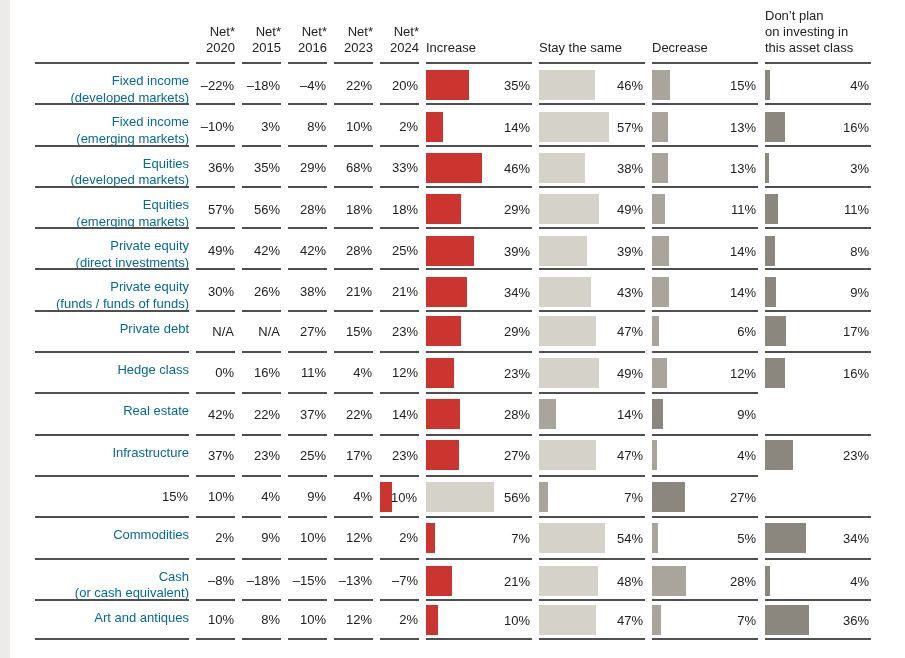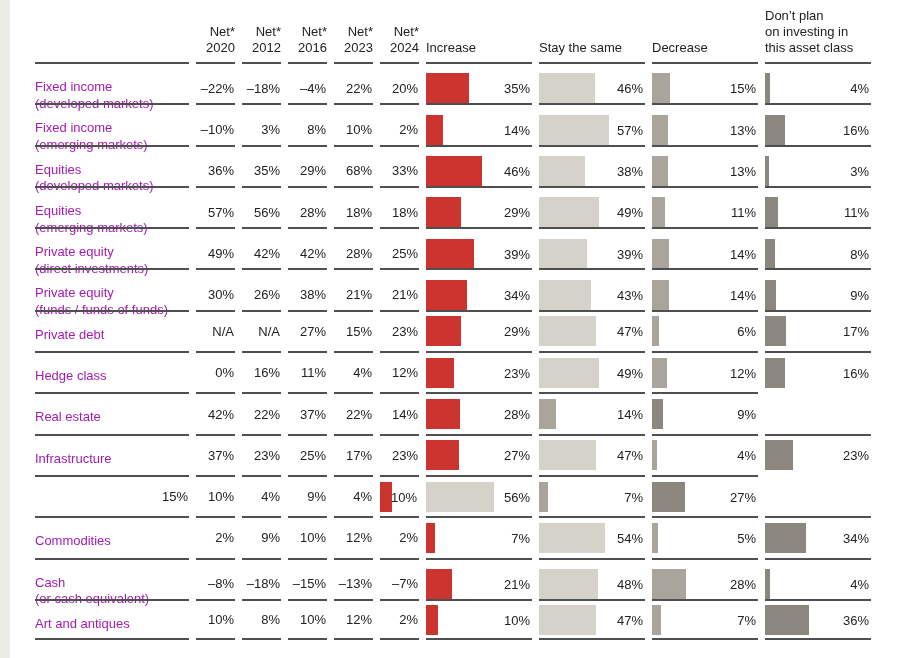--- a/index.html
+++ b/index.html
@@ -14,21 +14,21 @@
     grid-template-columns:154px repeat(5,39px) repeat(4,106px);
     column-gap:7px;
   }
   .header-row{height:54px;}
   .header-row .hcell{display:flex;align-items:flex-end;font-size:13px;line-height:1.22;padding-bottom:20px;}
   .net-head{flex-direction:column;align-items:flex-start;justify-content:flex-end;padding-left:1px;}
   .bar-head{white-space:pre-line;}
   .row{height:41.3px;}
   .row .cell{border-top:2px solid #4f4f4f;position:relative;}
   .row.last .cell{border-bottom:2px solid #4f4f4f;}
-  .label-cell{font-size:13px;line-height:1.3;padding-top:15px;color:#a21caf;}
+  .label-cell{font-size:13px;line-height:1.3;padding-top:9px;color:#0369a1;text-align:right;}
   .net-cell{display:flex;align-items:center;justify-content:flex-end;font-size:13px;padding-right:1px;}
   .bar-cell .bar{position:absolute;left:0;top:50%;transform:translateY(-50%);height:30px;}
   .bar-increase{background:var(--c-increase);}
   .bar-stay{background:var(--c-stay);}
   .bar-decrease{background:var(--c-decrease);}
   .bar-dont_plan{background:var(--c-dont_plan);}
   .bar-val{position:absolute;right:2px;top:50%;transform:translateY(-50%);font-size:13px;}
 </style>
 </head>
 <body>
@@ -37,21 +37,21 @@
   <div class="left-strip" style="background: rgb(236, 235, 232);"></div>
   <div class="table">
     <div class="grid-row header-row">
       <div class="hcell"></div>
       <div class="hcell net-head">
         <span>Net*</span>
         <span>2020</span>
       </div>
       <div class="hcell net-head">
         <span>Net*</span>
-        <span>2012</span>
+        <span>2015</span>
       </div>
       <div class="hcell net-head">
         <span>Net*</span>
         <span>2016</span>
       </div>
       <div class="hcell net-head">
         <span>Net*</span>
         <span>2023</span>
       </div>
       <div class="hcell net-head">

